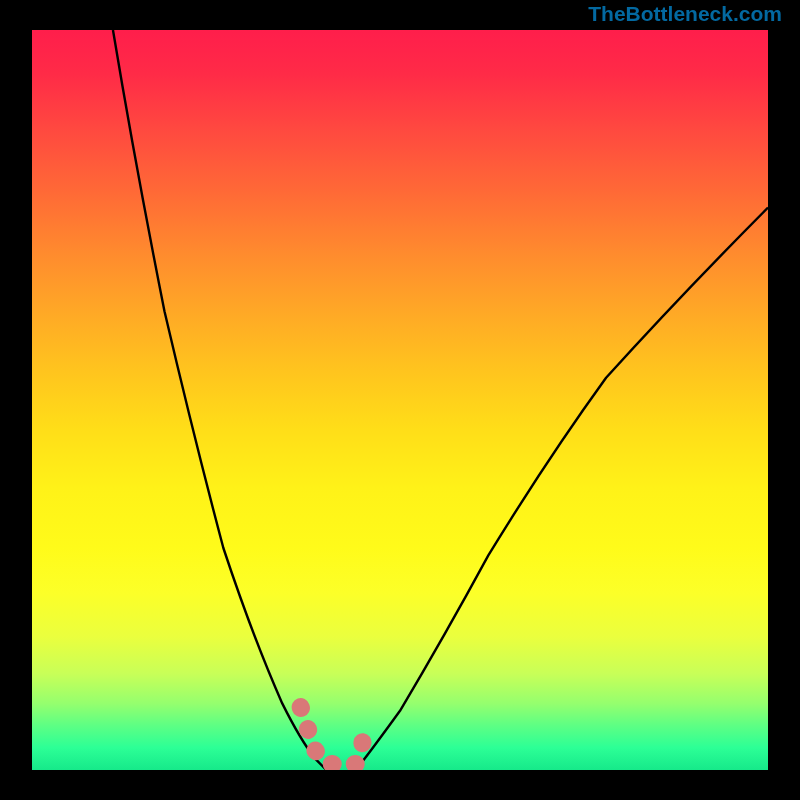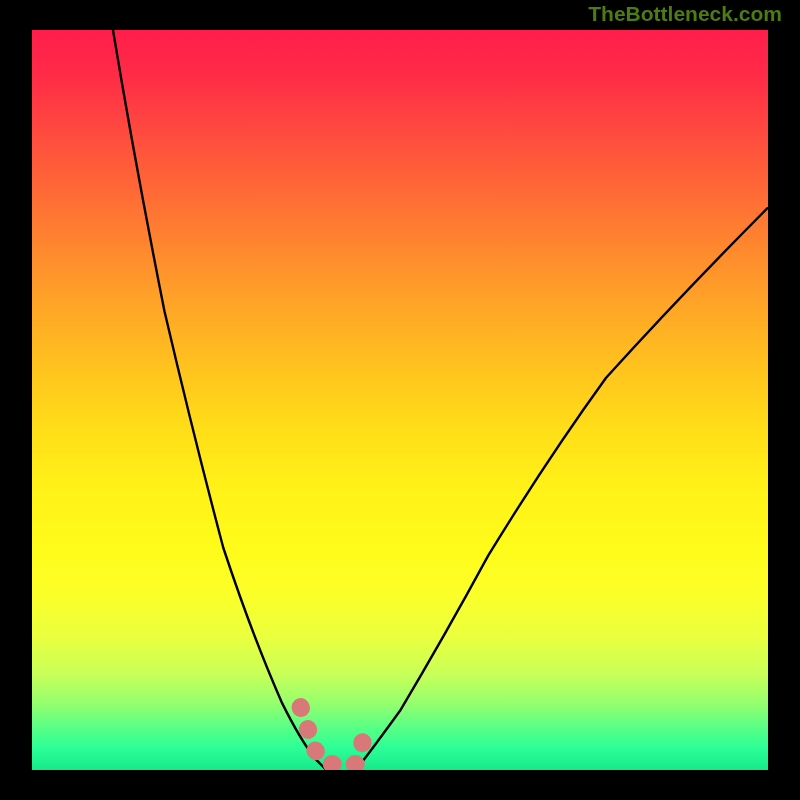--- a/index.html
+++ b/index.html
@@ -8,21 +8,21 @@
     height: 800px;
     background: #000000;
     position: relative;
     font-family: Arial, sans-serif;
     overflow: hidden;
   }
   .attribution {
     position: absolute;
     top: 2px;
     right: 18px;
-    color: #4d7c0f;
+    color: #0369a1;
     font-size: 21px;
     font-weight: bold;
     z-index: 10;
   }
   .plot-area {
     position: absolute;
     left: 32px;
     top: 30px;
     width: 736px;
     height: 740px;

